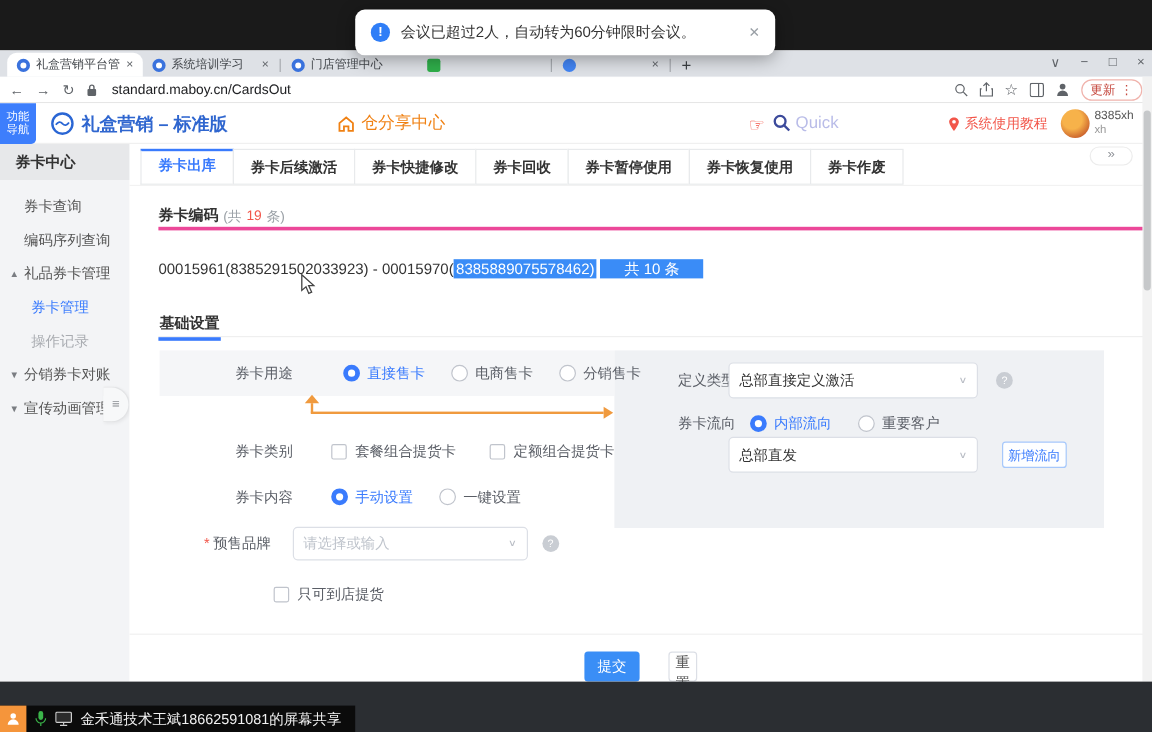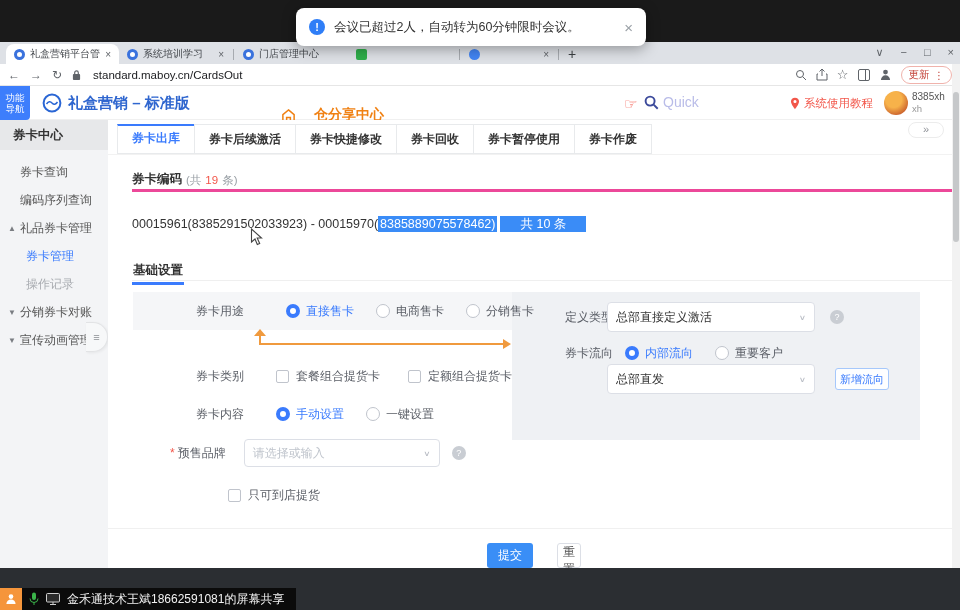--- a/index.html
+++ b/index.html
@@ -36,21 +36,21 @@
   .addr-right{margin-left:auto;display:flex;align-items:center;gap:9px}
   .upd-pill{display:flex;align-items:center;gap:4px;border:1px solid #f0b3ac;border-radius:10px;padding:1px 7px;
             color:#c5473d;font-size:10.5px;background:#fff}
 
   
   .appheader{position:absolute;top:86px;left:0;width:960px;height:34px;background:#fff;border-bottom:1px solid #f0f0f0}
   .navtoggle{position:absolute;left:0;top:0;width:30px;height:34px;background:#3d7efc;color:#fff;font-size:9.5px;
              line-height:11px;text-align:center;padding-top:6px;border-radius:0 0 4px 0}
   .logo{position:absolute;left:42px;top:7px}
   .brand{position:absolute;left:68px;top:8px;font-size:15px;font-weight:bold;color:#2f66cf}
-  .share-center{position:absolute;left:281px;top:20px;display:flex;align-items:center;gap:18px;color:#f08113;font-size:14px;font-weight:bold}
+  .share-center{position:absolute;left:281px;top:8px;display:flex;align-items:center;gap:5px;color:#f08113;font-size:14px;font-weight:normal}
   .quick-entry{position:absolute;left:455px;top:11px;font-size:12px;color:#f2564a}
   .hand{position:absolute;left:624px;top:9px;font-size:15px;color:#f2564a}
   .quick{position:absolute;left:644px;top:8px;display:flex;align-items:center;gap:4px}
   .quick .q-label{font-size:14px;color:#b9bce8}
   .tutorial{position:absolute;left:790px;top:10px;display:flex;align-items:center;gap:4px;color:#f2564a;font-size:11.5px}
   .avatar{position:absolute;left:884px;top:5px;width:24px;height:24px;border-radius:50%;
           background:radial-gradient(circle at 40% 35%, #f7b24a 0 38%, #c75b2a 80%)}
   .userinfo{position:absolute;left:912px;top:5px;font-size:10px;color:#555;line-height:12px}
   .userinfo .sub{color:#999;font-size:9.5px}
 
@@ -294,20 +294,21 @@
   <div class="sb-handle">≡</div>
 </div>
 
 <div class="content">
   <div class="ctabs">
     <div class="ctab active">券卡出库</div>
     <div class="ctab">券卡后续激活</div>
     <div class="ctab">券卡快捷修改</div>
     <div class="ctab">券卡回收</div>
     <div class="ctab">券卡暂停使用</div>
+    <div class="ctab">券卡恢复使用</div>
     <div class="ctab">券卡作废</div>
   </div>
   <div class="ctabs-line"></div>
   <div class="collapse-pill">»</div>
 
   <div class="codes-head">
     <span class="ttl">券卡编码</span>
     <span class="cnt">(共</span>
     <span class="cnt-n">19</span>
     <span class="cnt">条)</span>

